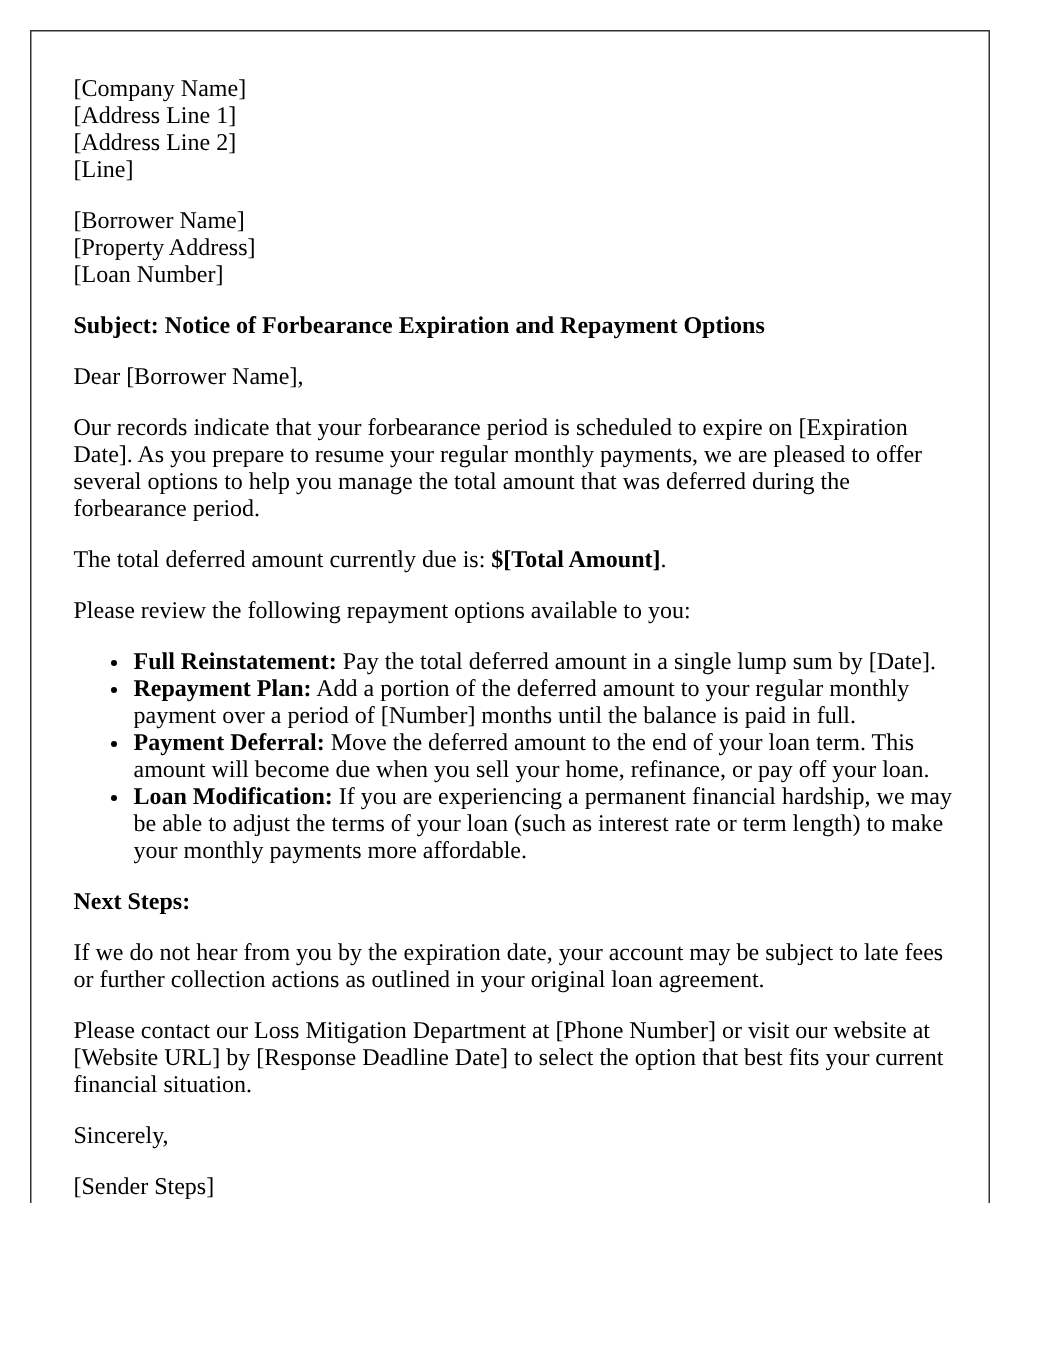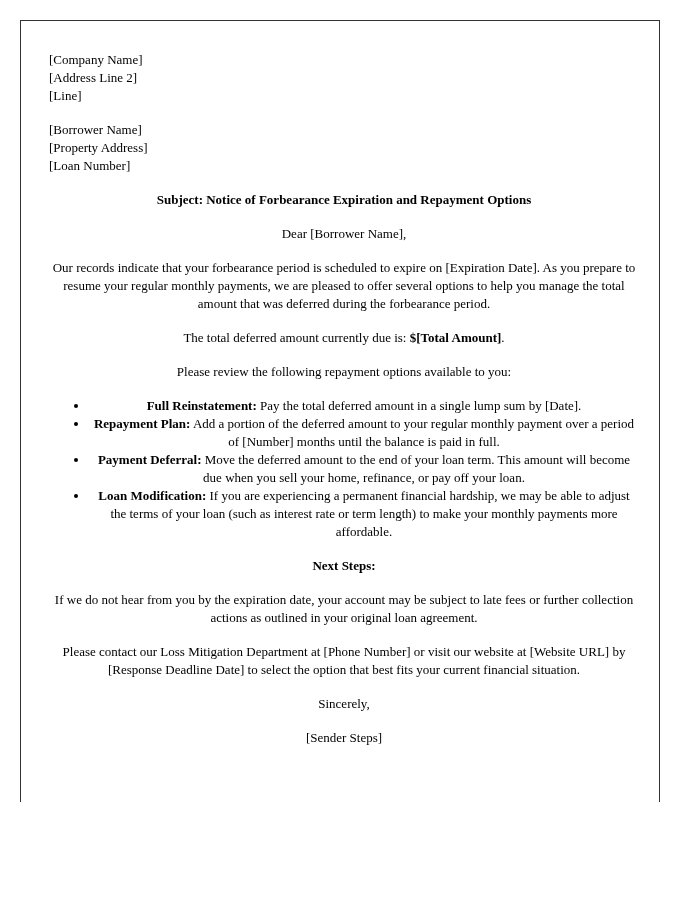--- a/index.html
+++ b/index.html
@@ -4,35 +4,36 @@
   <style>
     html, body { margin: 0; padding: 0; background: #ffffff; }
     body { width: 700px; height: 900px; position: relative; overflow: hidden;
       font-family: "Liberation Serif", "DejaVu Serif", serif; color: #000; }
     .page {
       position: absolute; left: 20px; top: 20px; width: 640px; height: 782px;
       border-left: 1px solid #333; border-right: 1px solid #333; border-top: 1px solid #333;
       box-sizing: border-box; overflow: hidden;
     }
     .content { position: absolute; left: 28px; top: 30px; width: 590px;
-      font-size: 13px; line-height: 18px; }
-    p { margin: 0 0 16px 0; text-align: center; }
+      font-size: 16px; line-height: 18px; }
+    p { margin: 0 0 16px 0; }
     .block { margin: 0 0 16px 0; }
     .line { display: block; }
     b { font-weight: bold; }
     ul { margin: 0 0 16px 0; padding-left: 40px; }
-    li { margin: 0; text-align: center; }
+    li { margin: 0; }
   </style>
 </head>
 <body>
 
 <div class="page">
   <div class="content">
     <div class="block">
       <span class="line">[Company Name]</span>
+      <span class="line">[Address Line 1]</span>
       <span class="line">[Address Line 2]</span>
       <span class="line">[Line]</span>
     </div>
     <div class="block">
       <span class="line">[Borrower Name]</span>
       <span class="line">[Property Address]</span>
       <span class="line">[Loan Number]</span>
     </div>
     <p><b>Subject: Notice of Forbearance Expiration and Repayment Options</b></p>
     <p>Dear [Borrower Name],</p>

